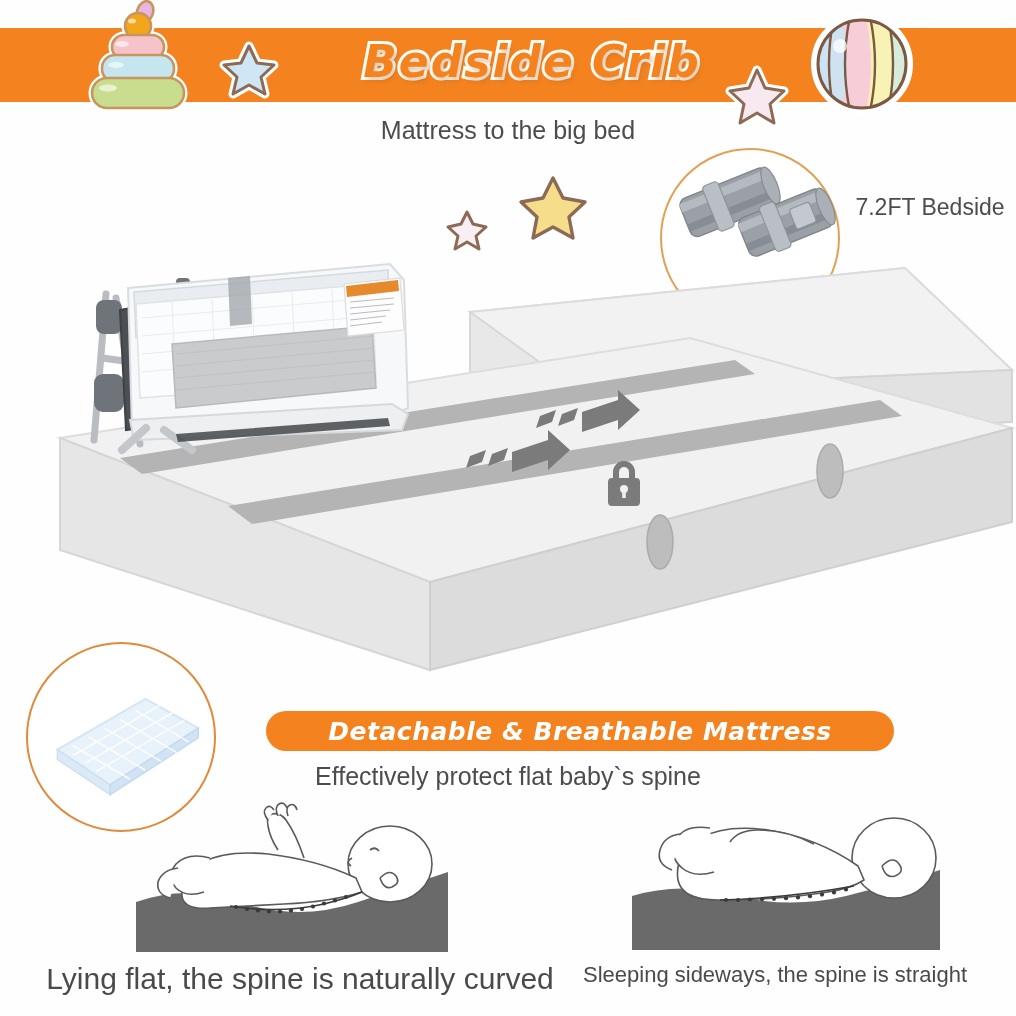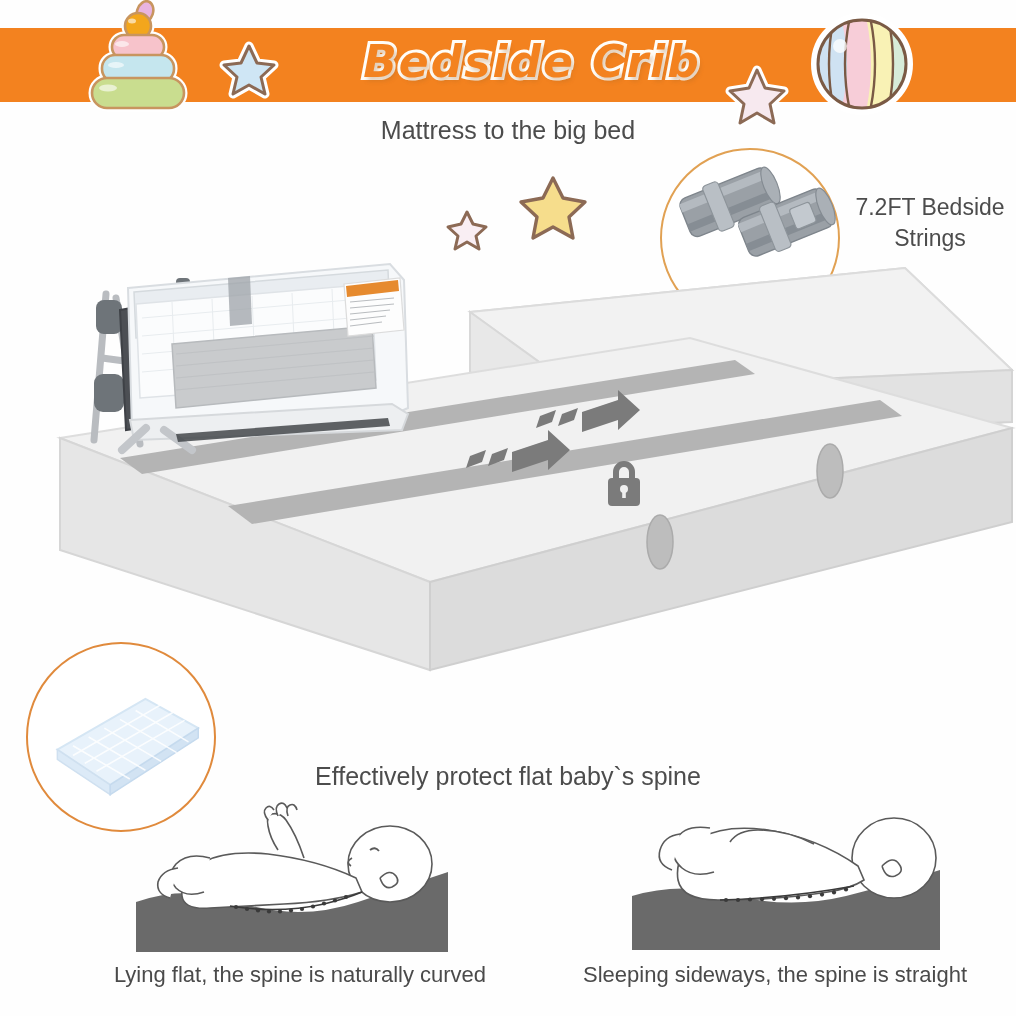--- a/index.html
+++ b/index.html
@@ -53,21 +53,21 @@
       background:#F3821F;border-radius:20px;display:flex;align-items:center;justify-content:center;}
   .pill span{font-family:"DejaVu Sans",sans-serif;font-size:25px;font-weight:bold;
       color:#FFFFFF;letter-spacing:.5px;font-style:italic;}
   .pill-sub{position:absolute;left:0;top:762px;width:1016px;text-align:center;
       font-size:25px;color:#4c4c4c;}
 
   
   .baby-l{position:absolute;left:118px;top:806px;width:380px;height:150px;}
   .baby-r{position:absolute;left:618px;top:800px;width:360px;height:156px;}
   .cap-l{position:absolute;left:40px;top:962px;width:520px;text-align:center;
-      font-size:22px;color:#4a4a4a;}
+      font-size:30px;color:#4a4a4a;}
   .cap-r{position:absolute;left:540px;top:962px;width:470px;text-align:center;
       font-size:22px;color:#4a4a4a;}
 
   svg{display:block;overflow:visible;}
 </style>
 </head>
 <body>
 
 <div class="page">
 
@@ -174,21 +174,20 @@
           <rect x="0" y="26" width="92" height="8" fill="#868d94"></rect>
           <rect x="26" y="-4" width="17" height="50" rx="4" fill="#b9bfc5" stroke="#8d949a" stroke-width="1.2"></rect>
           <ellipse cx="90" cy="21" rx="7" ry="20" fill="#aab0b6" stroke="#848b92" stroke-width="1.2"></ellipse>
           <rect x="54" y="10" width="22" height="22" rx="3" fill="#c3c9cf" stroke="#8d949a" stroke-width="1.2"></rect>
         </g>
       </g>
     </svg>
   </div>
   <div class="strings-label">
     <div>7.2FT Bedside</div>
-    <div>Strings</div>
   </div>
 
   <div class="scene">
     <svg viewBox="0 0 1016 470" width="1016" height="470">
 
       <g>
         <path d="M470 62 L905 18 L1012 120 L1012 170 L905 196 L470 122 Z" fill="#EDEDED" stroke="#d9d9d9" stroke-width="2"></path>
         <path d="M470 62 L905 18 L1012 120 L578 140 Z" fill="#F2F2F2" stroke="#dcdcdc" stroke-width="2"></path>
         <path d="M578 140 L1012 120 L1012 172 L578 190 Z" fill="#E2E2E2" stroke="#d4d4d4" stroke-width="2"></path>
         <path d="M470 62 L578 140 L578 190 L470 122 Z" fill="#E8E8E8" stroke="#d8d8d8" stroke-width="2"></path>
@@ -299,20 +298,23 @@
         <path d="M22 74 L76 110 L76 120 L22 84 Z" fill="#DCEAF7" stroke="#cfe0f0" stroke-width="1.5"></path>
         <path d="M76 110 L166 52 L166 62 L76 120 Z" fill="#D2E3F3" stroke="#c5daee" stroke-width="1.5"></path>
         <g stroke="#ffffff" stroke-width="1.6" opacity=".85">
           <path d="M38 70 L96 104 M54 61 L112 95 M70 52 L128 86 M86 43 L144 77 M102 34 L156 66"></path>
           <path d="M38 80 L128 28 M50 88 L140 36 M62 96 L152 44"></path>
         </g>
       </g>
     </svg>
   </div>
 
+  <div class="pill">
+    <span>Detachable &amp; Breathable Mattress</span>
+  </div>
   <div class="pill-sub">Effectively protect flat baby`s spine</div>
 
   <div class="baby-l">
     <svg viewBox="0 0 380 150" width="380" height="150">
 
       <path d="M18 96 Q70 78 120 96 Q180 116 240 96 Q300 76 330 66 L330 146 L18 146 Z" fill="#6A6A6A"></path>
 
       <g fill="#ffffff" stroke="#5a5a5a" stroke-width="1.6">
 
         <ellipse cx="272" cy="58" rx="42" ry="38"></ellipse>

